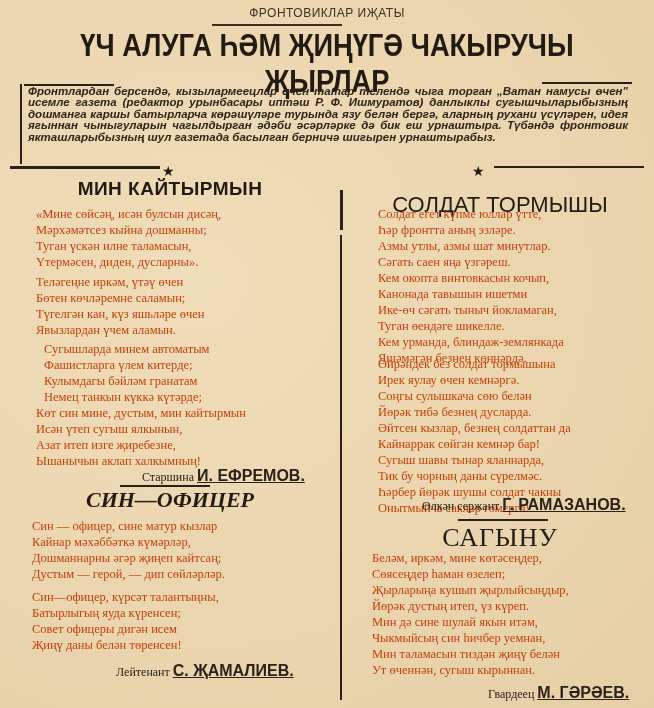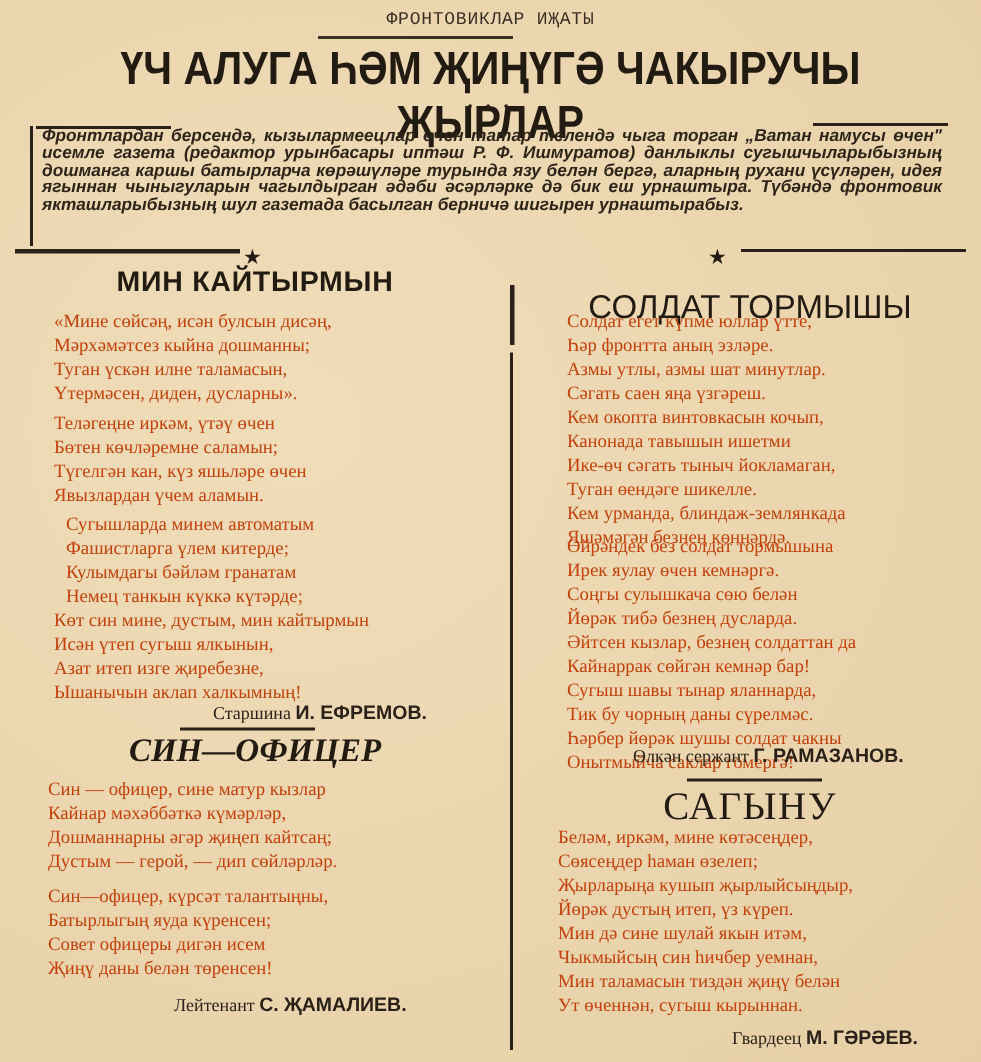--- a/index.html
+++ b/index.html
@@ -7,21 +7,21 @@
     width: 654px; height: 708px; overflow: hidden;
     background: #ecd9b4;
     background-image: radial-gradient(ellipse at 30% 40%, #f0ddb9 0%, #e6cfa6 100%);
     color: #2a2218;
     font-family: "Liberation Serif", serif;
     position: relative;
   }
   .page { position: absolute; left: 0; top: 0; width: 654px; height: 708px; }
   .rubric {
     position: absolute; left: 0; width: 654px; top: 6px; text-align: center;
-    font-family: Liberation Mono, monospace; font-size: 12px; letter-spacing: 0.5px;
+    font-family: Liberation Sans, sans-serif; font-size: 12px; letter-spacing: 0.5px;
     color: #3a3023;
   }
   .rubric-rule { position: absolute; left: 212px; width: 130px; top: 24px; height: 2px; background: #3a3023; }
   .headline {
     position: absolute; left: 0; width: 654px; top: 28px; text-align: center;
     font-family: "Liberation Sans", sans-serif; font-weight: bold; font-size: 31px;
     letter-spacing: 0px; color: #221b12; transform: scaleX(0.88); transform-origin: center;
   }
   .dots { position: absolute; left: 0; width: 654px; top: 66px; text-align: center; font-size: 10px; letter-spacing: 3px; }
   .intro-box {
@@ -41,21 +41,21 @@
   .poem-title {
     position: absolute; text-align: center; font-family: "Liberation Sans", sans-serif; color: #221b12;
   }
   .t1 { left: 20px; width: 300px; top: 178px; font-size: 19px; font-weight: bold; letter-spacing: 0.5px; }
   .t2 { left: 20px; width: 300px; top: 487px; font-size: 22px; font-weight: bold; font-style: italic; font-family: "Liberation Serif", serif; }
   .t3 { left: 360px; width: 280px; top: 180px; font-size: 22px; font-weight: normal; margin-top: 12px; }
   .t4 { left: 360px; width: 280px; top: 523px; font-size: 26px; font-weight: normal; font-family: "Liberation Serif", serif; letter-spacing: 1px; }
   .stanza { position: absolute; font-family: "Liberation Serif", serif; font-size: 12.5px; line-height: 16px; color: #c2410c; }
   .stanza div { white-space: nowrap; }
   .signature { position: absolute; font-family: "Liberation Serif", serif; font-size: 12px; color: #2a2218; white-space: nowrap; }
-  .signature b { font-family: "Liberation Sans", sans-serif; font-size: 13px; }
+  .signature b { font-family: "Liberation Sans", sans-serif; font-size: 16px; text-decoration: underline; }
   .rule { position: absolute; height: 2px; background: #2a2218; }
 </style>
 </head>
 <body>
 
 <div class="page">
 
   <div class="rubric">ФРОНТОВИКЛАР ИҖАТЫ</div>
   <div class="rubric-rule"></div>
   <div class="headline">ҮЧ АЛУГА ҺӘМ ҖИҢҮГӘ ЧАКЫРУЧЫ ҖЫРЛАР</div>

